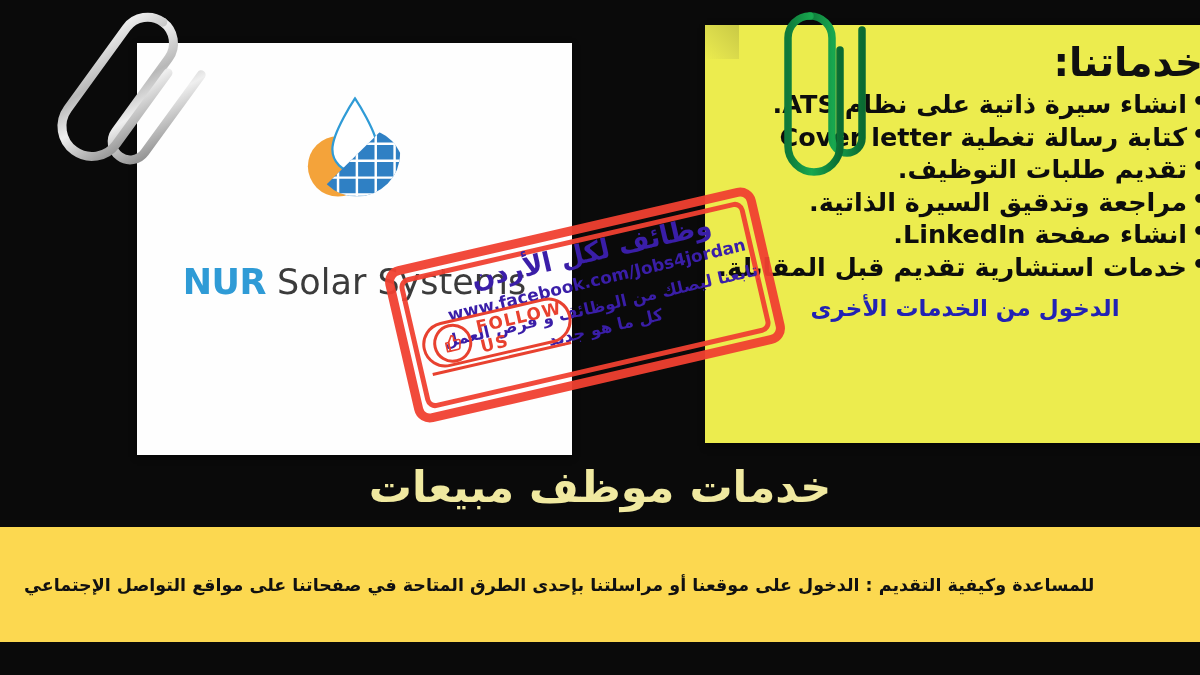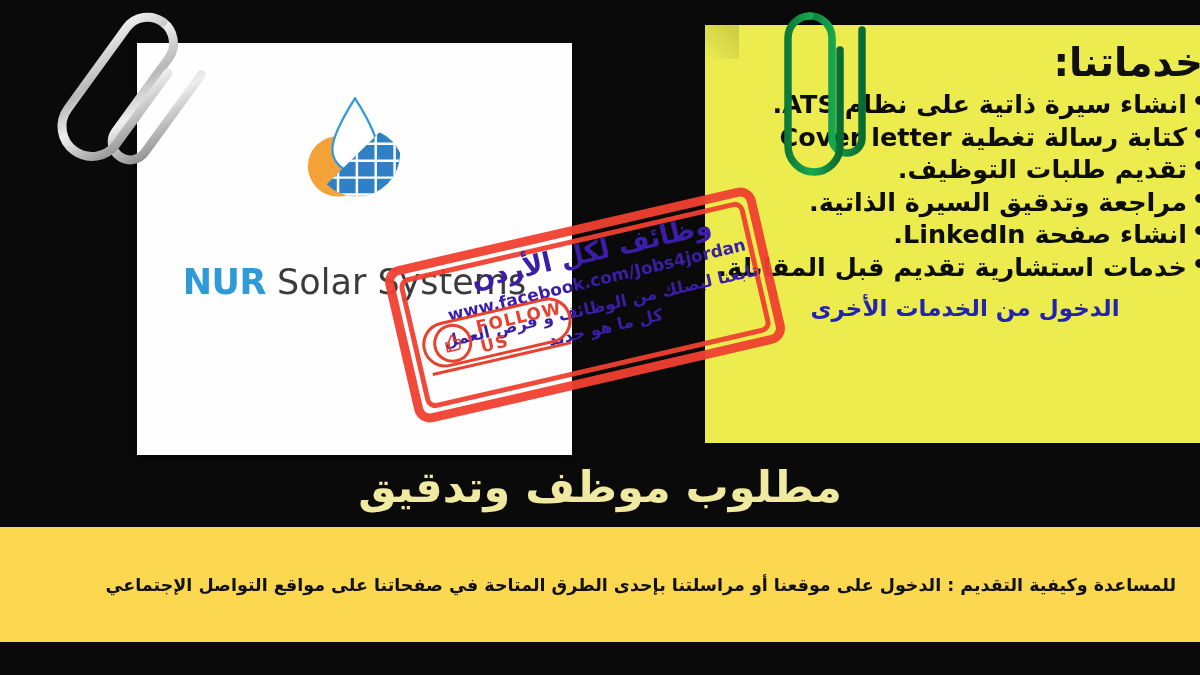--- a/index.html
+++ b/index.html
@@ -102,21 +102,21 @@
   
   .headline{
     position:absolute;left:0;top:462px;width:100%;text-align:center;
     color:#f0e9a0;font-size:43px;font-weight:bold;direction:rtl;
     letter-spacing:1px;
   }
 
   
   .banner{
     position:absolute;left:0;top:527px;width:1200px;height:115px;
-    background:#fcd850;display:flex;align-items:center;justify-content:flex-end;
+    background:#fcd850;display:flex;align-items:center;justify-content:flex-start;
   }
   .banner-text{
     color:#111;font-size:17.5px;font-weight:bold;direction:rtl;text-align:center;
     padding:0 24px;white-space:nowrap;
   }
 </style>
 </head>
 <body>
 
 <div class="stage">
@@ -213,19 +213,19 @@
         <svg width="19" height="19" viewBox="0 0 24 24" fill="none" stroke="#e8412f" stroke-width="2.1" stroke-linejoin="round">
           <path d="M7 10 L7 21 L3.5 21 L3.5 10 Z"></path>
           <path d="M7 10 L12 2.5 a2.4 2.4 0 0 1 2.6 2.4 L14 9 L20 9 a1.8 1.8 0 0 1 1.7 2.3 L19.6 19.4 A2.2 2.2 0 0 1 17.5 21 L7 21 Z"></path>
         </svg>
       </span>
       <span class="follow-txt">FOLLOW US</span>
     </div>
     <div class="stamp-line"></div>
   </div>
 
-  <div class="headline">مطلوب موظف وتدقيق</div>
+  <div class="headline">خدمات موظف مبيعات</div>
 
   <div class="banner">
     <div class="banner-text">للمساعدة وكيفية التقديم : الدخول على موقعنا أو مراسلتنا بإحدى الطرق المتاحة في صفحاتنا على مواقع التواصل الإجتماعي</div>
   </div>
 
 </div>
 
 </body></html>

